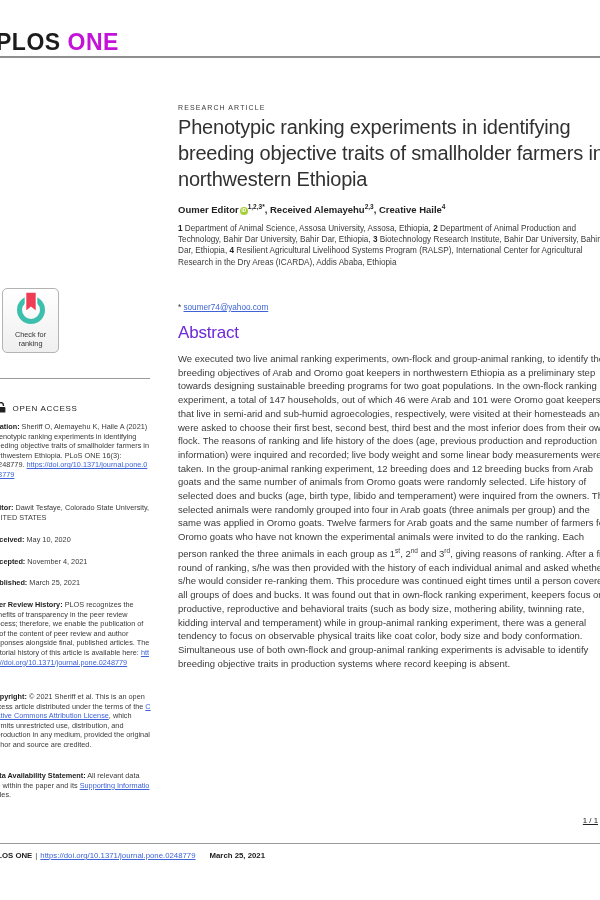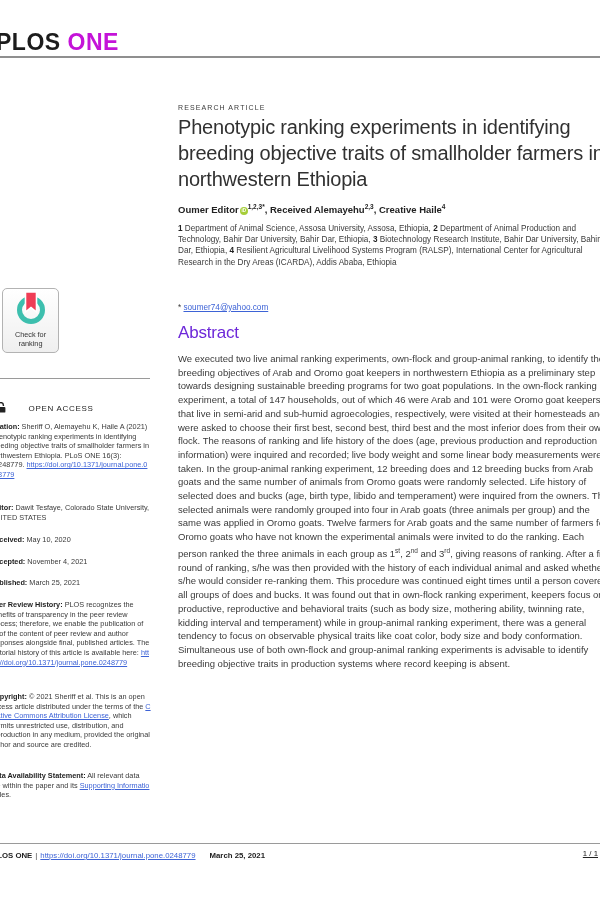--- a/index.html
+++ b/index.html
@@ -30,27 +30,27 @@
   .abs-text sup{font-size:6.5px;vertical-align:super;}
   
   .sidebar{position:absolute;left:-10px;top:0;width:161px;font-size:7.3px;line-height:9.6px;color:#3a3a3a;}
   .sidebar .blk{position:absolute;left:0;width:161px;margin:0;}
   .sidebar b{color:#1e1e1e;}
   .sidebar a.lnk{word-break:break-all;}
   .badge{position:absolute;left:2px;top:288px;width:55px;height:63px;border:1px solid #b3b3b3;border-radius:5px;background:linear-gradient(#ffffff,#efefef);text-align:center;cursor:pointer;}
   .badge .txt{font-size:7.3px;line-height:8.5px;color:#333;margin-top:2px;}
   .side-rule{position:absolute;left:0;top:378px;width:150px;height:1px;background:#9a9a9a;}
   .oa-row{position:absolute;left:-4px;top:399px;white-space:nowrap;}
-  .oa-row .oa-label{font-size:8px;letter-spacing:0.7px;color:#222;vertical-align:2px;margin-left:18px;}
+  .oa-row .oa-label{font-size:8px;letter-spacing:0.7px;color:#222;vertical-align:2px;margin-left:2px;}
   
   .footer-rule{position:absolute;top:843px;left:0;width:600px;height:1px;background:#9a9a9a;}
   .footer{position:absolute;top:851px;left:-8px;width:616px;font-size:7.8px;color:#222;white-space:nowrap;}
   .footer .sep{margin:0 3px;color:#444;}
   .footer .date{margin-left:14px;font-weight:bold;}
-  .page-num{position:absolute;top:849px;right:2px;font-size:7.8px;color:#222;text-decoration:underline;}
+  .page-num{position:absolute;top:816px;right:2px;font-size:7.8px;color:#222;text-decoration:underline;}
 </style>
 </head>
 <body>
 
 <div class="logo">
   <span class="plos">PLOS</span>
   <span class="one">ONE</span>
 </div>
 <div class="header-rule"></div>
 

